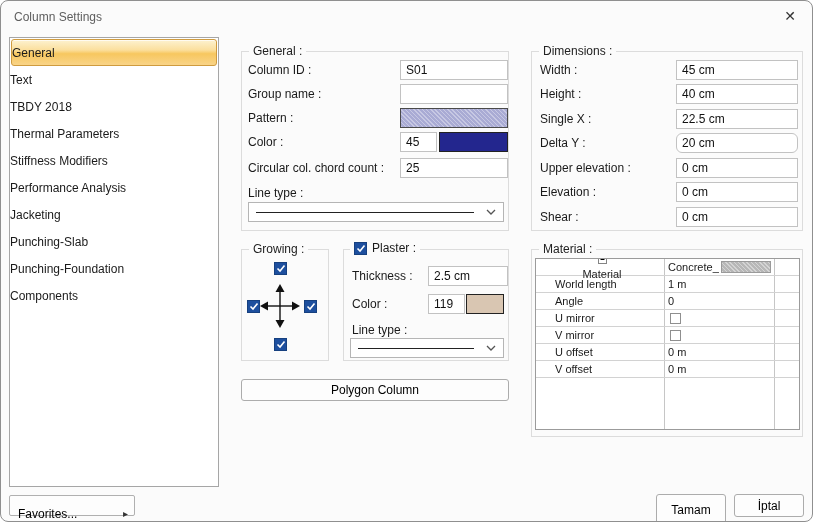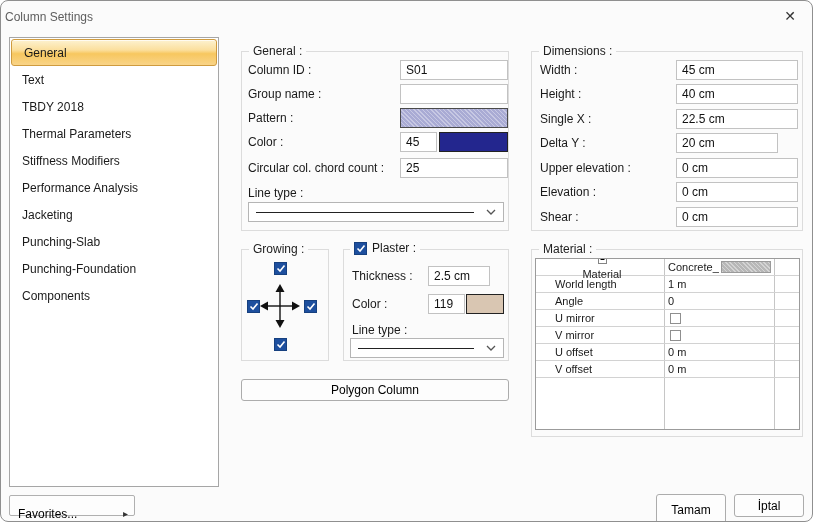--- a/index.html
+++ b/index.html
@@ -1,23 +1,23 @@
 <!DOCTYPE html>
 <html><head>
 <meta charset="utf-8">
 <style>
   *{margin:0;padding:0;box-sizing:border-box;}
   html,body{width:813px;height:522px;}
   body{font-family:"Liberation Sans",sans-serif;font-size:12px;color:#1a1a1a;background:#ffffff;}
   .dialog{position:relative;width:813px;height:522px;background:#fbfbfb;border:1px solid #8f8f8f;border-radius:8px;overflow:hidden;}
   .titlebar{position:absolute;top:0;left:0;right:0;height:32px;display:flex;align-items:center;}
-  .title{padding-left:4px;color:#5e5e5e;}
+  .title{padding-left:13px;color:#5e5e5e;}
   .close-btn{position:absolute;right:0;top:0;width:44px;height:30px;display:flex;align-items:center;justify-content:center;color:#333;font-size:14px;cursor:default;}
   .sidebar{position:absolute;left:8px;top:36px;width:210px;height:450px;background:#fff;border:1px solid #a6a6a6;padding-top:1px;}
-  .side-item{height:27px;display:flex;align-items:center;padding-left:12px;cursor:default;}
+  .side-item{height:27px;display:flex;align-items:center;padding-left:0;cursor:default;}
   .side-item.selected{margin:0 1px;border:1px solid #cf9b3f;border-radius:3px;
     background:linear-gradient(180deg,#fdf2d0 0%,#fbdf9d 40%,#f7c75f 55%,#f9d488 100%);
     box-shadow:inset 0 1px 0 rgba(255,255,255,.7);}
   .favorites{position:absolute;left:8px;top:494px;width:126px;height:21px;border:1px solid #b0b0b0;background:#fdfdfd;border-radius:2px;display:flex;align-items:center;justify-content:space-between;padding:16px 6px 0 8px;font:inherit;}
   .fav-arrow{font-size:10px;color:#333;}
   .group{position:absolute;border:1px solid #dcdcdc;}
   .group-label{position:absolute;top:-8px;left:7px;background:#fbfbfb;padding:0 4px;color:#222;white-space:nowrap;}
   .lbl{position:absolute;height:20px;display:flex;align-items:center;white-space:nowrap;}
   .inp{position:absolute;height:20px;border:1px solid #c2c2c2;background:#fff;padding:0 5px;font:inherit;font-size:12px;color:#111;}
   .swatch{position:absolute;height:20px;}
@@ -96,21 +96,21 @@
 
   <div class="group" style="left:530px;top:50px;width:272px;height:180px;">
     <span class="group-label">Dimensions :</span>
     <span class="lbl" style="left:8px;top:8px;">Width :</span>
     <input class="inp" style="left: 144px; top: 8px; width: 122px;" value="45 cm">
     <span class="lbl" style="left:8px;top:32px;">Height :</span>
     <input class="inp" style="left: 144px; top: 32px; width: 122px;" value="40 cm">
     <span class="lbl" style="left:8px;top:57px;">Single X :</span>
     <input class="inp" style="left: 144px; top: 57px; width: 122px;" value="22.5 cm">
     <span class="lbl" style="left:8px;top:81px;">Delta Y :</span>
-    <input class="inp" style="left: 144px; top: 81px; width: 102px;" value="20 cm">
+    <input class="inp" style="left: 144px; top: 81px; width: 122px; border-radius: 6px;" value="20 cm">
     <span class="lbl" style="left:8px;top:106px;">Upper elevation :</span>
     <input class="inp" style="left: 144px; top: 106px; width: 122px;" value="0 cm">
     <span class="lbl" style="left:8px;top:130px;">Elevation :</span>
     <input class="inp" style="left: 144px; top: 130px; width: 122px;" value="0 cm">
     <span class="lbl" style="left:8px;top:155px;">Shear :</span>
     <input class="inp" style="left: 144px; top: 155px; width: 122px;" value="0 cm">
   </div>
 
   <div class="group" style="left:240px;top:248px;width:88px;height:112px;">
     <span class="group-label">Growing :</span>
@@ -147,21 +147,21 @@
   <div class="group" style="left:342px;top:248px;width:166px;height:112px;">
     <div class="plaster-head">
       <span class="cb checked">
         <svg width="10" height="9" viewBox="0 0 10 9">
             <polyline points="1.5,4.5 4,7 8.5,1.5" fill="none" stroke="#fff" stroke-width="1.6"></polyline>
           </svg>
       </span>
       <span>Plaster :</span>
     </div>
     <span class="lbl" style="left:8px;top:16px;">Thickness :</span>
-    <input class="inp" style="left: 84px; top: 16px; width: 62px;" value="2.5 cm">
+    <input class="inp" style="left: 84px; top: 16px; width: 80px;" value="2.5 cm">
     <span class="lbl" style="left:8px;top:44px;">Color :</span>
     <input class="inp" style="left: 84px; top: 44px; width: 37px;" value="119">
     <div class="swatch beige-swatch" style="left:122px;top:44px;width:38px;"></div>
     <span class="lbl" style="left:8px;top:70px;">Line type :</span>
     <div class="dropdown" style="left:6px;top:88px;width:154px;">
       <span class="dd-line"></span>
       <svg width="10" height="6">
           <polyline points="1,1 5,5 9,1" fill="none" stroke="#555" stroke-width="1.3"></polyline>
         </svg>
     </div>

